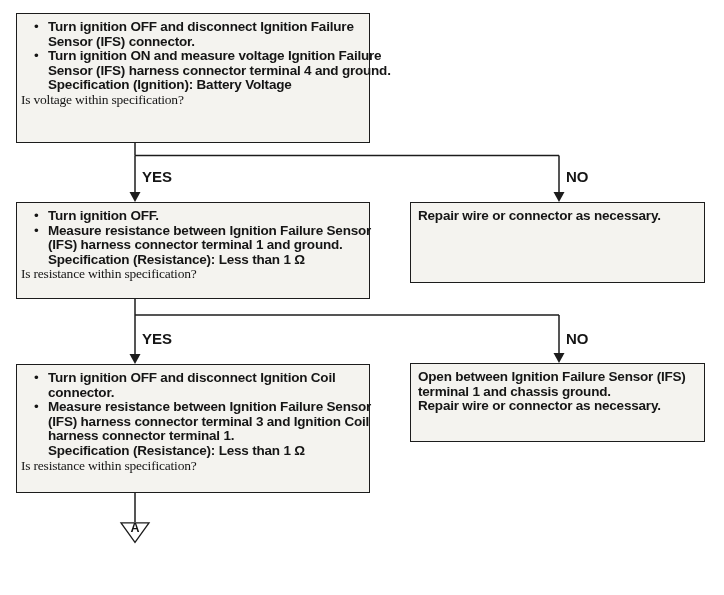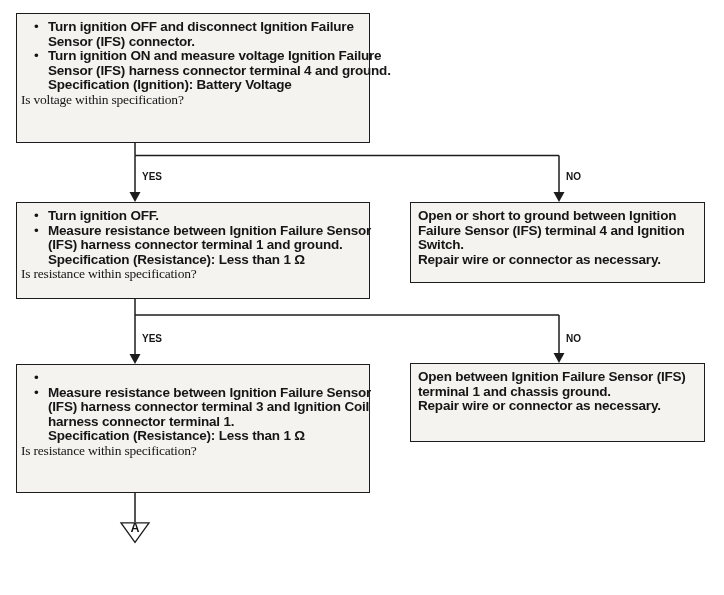--- a/index.html
+++ b/index.html
@@ -34,21 +34,21 @@
 
   .brow { display: flex; }
   .bullet-glyph { flex: none; width: 27px; padding-left: 13px; }
   .pre { white-space: pre; font-weight: bold; }
   .spec { font-weight: bold; white-space: pre; }
   .question { white-space: pre; font-family: Liberation Serif, serif; }
 
   .branch-label {
     position: absolute;
     font-weight: bold;
-    font-size: 10px;
+    font-size: 15px;
     line-height: 15px;
     letter-spacing: 0;
   }
 
   .a-letter {
     position: absolute;
     left: 120px; top: 521px;
     width: 30px;
     text-align: center;
     font-weight: bold;
@@ -124,32 +124,31 @@
       <div>
         <div class="pre">Measure resistance between Ignition Failure Sensor
 (IFS) harness connector terminal 1 and ground.</div>
         <div class="spec">Specification (Resistance): Less than 1 Ω</div>
       </div>
     </div>
     <div class="question">Is resistance within specification?</div>
   </div>
 
   <div class="box remedy-box" style="left:410px; top:202px; width:295px; height:81px;">
-    <div class="pre">Open or short to ground between Ignition
-Failure Sensor (IFS) terminal 4 and Ignition
-Switch.</div>
     <div class="pre">Repair wire or connector as necessary.</div>
   </div>
 
   <div class="branch-label" style="left:142px; top:331px;">YES</div>
   <div class="branch-label" style="left:566px; top:331px;">NO</div>
 
   <div class="box step-box" style="left:16px; top:364px; width:354px; height:129px;">
     <div class="brow">
       <span class="bullet-glyph">•</span>
+      <div class="pre">Turn ignition OFF and disconnect Ignition Coil
+connector.</div>
     </div>
     <div class="brow">
       <span class="bullet-glyph">•</span>
       <div>
         <div class="pre">Measure resistance between Ignition Failure Sensor
 (IFS) harness connector terminal 3 and Ignition Coil
 harness connector terminal 1.</div>
         <div class="spec">Specification (Resistance): Less than 1 Ω</div>
       </div>
     </div>

